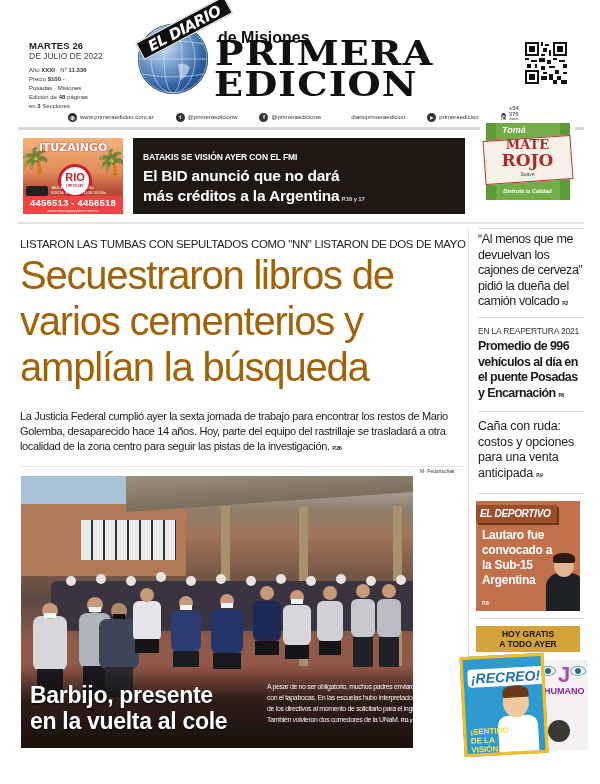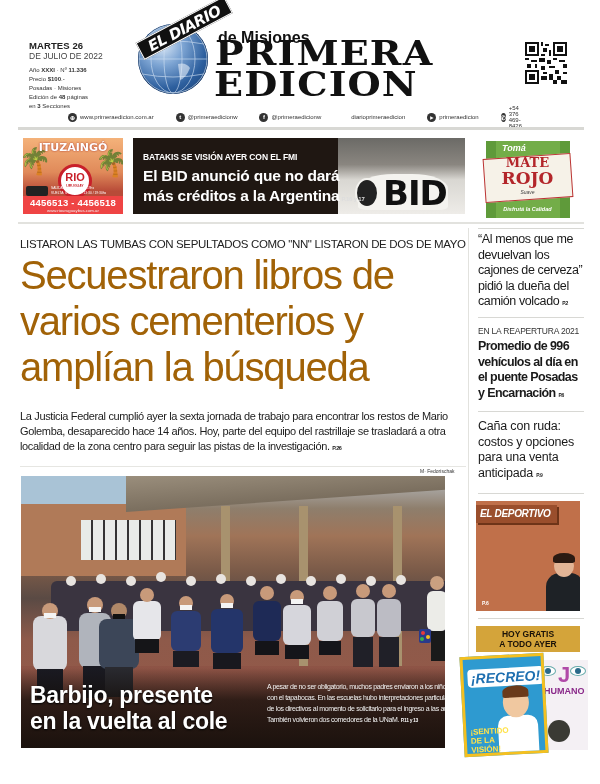--- a/index.html
+++ b/index.html
@@ -55,21 +55,21 @@
   .bid-photo { position: absolute; left: 205px; top: 0; width: 127px; height: 76px;
     background: linear-gradient(180deg, #6b6a66 0%, #8a8680 35%, #d9d7d2 55%, #eeece8 100%); }
   .bid-photo .logo { position: absolute; left: 20px; top: 36px; width: 90px; height: 36px; background: #f4f3ef; border-radius: 40% 40% 10% 10%; }
   .bid-photo .logo-text { position: absolute; left: 45px; top: 36px; font-family: "DejaVu Sans", sans-serif; font-weight: bold; font-size: 34px;
     color: #111; letter-spacing: -1px; line-height: 38px; }
   .bid-photo .globe-mini { position: absolute; left: 17px; top: 40px; width: 24px; height: 30px; border-radius: 50%; background: #222; border: 2px solid #f4f3ef; }
   .bid-kicker { position: absolute; left: 10px; top: 14px; color: #fff; font-size: 8.5px; font-weight: bold; letter-spacing: -0.1px; }
   .bid-title { position: absolute; left: 10px; top: 28px; color: #fff; font-size: 15.5px; font-weight: bold; line-height: 20px; width: 225px; letter-spacing: -0.2px; }
   .bid-page { font-size: 6px; color: #ddd; font-weight: bold; margin-left: 2px; }
 
-  .ad-mate { position: absolute; left: 480px; top: 138px; width: 95px; height: 80px; background: #ffffff; overflow: hidden; }
+  .ad-mate { position: absolute; left: 480px; top: 120px; width: 95px; height: 80px; background: #ffffff; overflow: hidden; }
   .ad-mate .green { position: absolute; left: 6px; top: 3px; width: 84px; height: 77px; background: #5f9a3a; }
   .ad-mate .green-light { position: absolute; left: 16px; top: 3px; width: 64px; height: 77px; background: #73ad48; }
   .ad-mate .tome { position: absolute; left: 22px; top: 5px; color: #fff; font-size: 9px; font-style: italic; font-weight: bold; }
   .ad-mate .banner { position: absolute; left: 4px; top: 18px; width: 88px; height: 44px; background: #f6f2e8; border: 1px solid #b33; transform: rotate(-4deg); }
   .ad-mate .mate { position: absolute; left: 0; top: 18px; width: 95px; text-align: center; font-family: "DejaVu Serif", serif; font-weight: bold; color: #b3262a; font-size: 13px; line-height: 14px; }
   .ad-mate .rojo { position: absolute; left: 0; top: 31px; width: 95px; text-align: center; font-family: "DejaVu Serif", serif; font-weight: bold; color: #b3262a; font-size: 17px; line-height: 18px; }
   .ad-mate .suave { position: absolute; left: 0; top: 51px; width: 95px; text-align: center; font-size: 5px; font-style: italic; color: #444; }
   .ad-mate .slogan { position: absolute; left: 0; top: 68px; width: 95px; text-align: center; font-size: 5.5px; font-style: italic; color: #fff; font-weight: bold; }
 
   .rule-mid { position: absolute; left: 18px; top: 222px; width: 566px; height: 2px; background: #e2e2de; }
@@ -78,21 +78,21 @@
   
   .kicker { position: absolute; left: 20px; top: 238px; font-size: 11.5px; color: #222; letter-spacing: -0.35px; white-space: nowrap; }
   .headline { position: absolute; left: 20px; top: 252px; width: 450px; font-size: 40px; font-weight: normal; color: #a16207;
     line-height: 46px; letter-spacing: -1.2px; font-family: "Liberation Sans", sans-serif; }
   .dek { position: absolute; left: 20px; top: 409px; width: 448px; font-size: 11px; color: #1c1c1c; line-height: 15px; letter-spacing: -0.35px; }
   .dek .pg { font-size: 5.5px; font-weight: bold; }
   .rule-dek { position: absolute; left: 20px; top: 466px; width: 446px; height: 1px; background: #e6e6e2; }
   .credit { position: absolute; left: 420px; top: 468px; font-size: 5px; color: #333; }
 
   
-  .photo { position: absolute; left: 21px; top: 476px; width: 424px; height: 272px; overflow: hidden;
+  .photo { position: absolute; left: 21px; top: 476px; width: 392px; height: 272px; overflow: hidden;
     background: linear-gradient(180deg, #b8bcc0 0%, #8e7e6c 12%, #a07458 22%, #7a5a48 35%, #5a4a44 45%, #8e5a4a 60%, #9a5848 100%); }
   .photo .roof { position: absolute; left: 105px; top: 0; width: 339px; height: 36px; background: linear-gradient(180deg, #9a8e7c 0%, #7a6e5e 100%); transform: skewY(-4deg); transform-origin: left top; }
   .photo .upper { position: absolute; left: 0; top: 0; width: 160px; height: 28px; background: #a9c3d6; }
   .photo .wall-l { position: absolute; left: 0; top: 28px; width: 165px; height: 72px; background: #b07a58; }
   .photo .windows { position: absolute; left: 60px; top: 44px; width: 95px; height: 40px; background: repeating-linear-gradient(90deg, #e8ebe8 0 10px, #333 10px 12px); }
   .photo .pillar { position: absolute; top: 30px; width: 9px; height: 160px; background: #a8926e; }
   .photo .floor { position: absolute; left: 0; top: 190px; width: 444px; height: 82px; background: linear-gradient(180deg, #8e5446 0%, #6e3e34 100%); }
   .photo .crowd { position: absolute; left: 0; top: 95px; width: 430px; height: 130px; }
   .photo .shade { position: absolute; left: 0; bottom: 0; width: 444px; height: 80px; background: linear-gradient(180deg, rgba(20,14,10,0) 0%, rgba(20,14,10,0.75) 40%, rgba(20,14,10,0.92) 100%); }
   .photo-title { position: absolute; left: 9px; top: 206px; color: #fff; font-size: 23px; font-weight: bold; line-height: 26px; letter-spacing: -0.3px; text-shadow: 0 1px 2px #000; }
@@ -250,25 +250,20 @@
     <div>SALIDAS: 5 / 8:00 / 12 / 19hs</div>
     <div>VUELTA: 6:30 / 9:25 / 13:30 / 19:30hs</div>
   </div>
   <div class="phones">
     <div class="num">4456513 - 4456518</div>
     <div class="url">www.riouruguaybus.com.ar</div>
   </div>
 </div>
 
 <div class="bid-box">
-  <div class="bid-photo">
-    <div class="logo"></div>
-    <div class="globe-mini"></div>
-    <div class="logo-text">BID</div>
-  </div>
   <div class="bid-kicker">BATAKIS SE VISIÓN AYER CON EL FMI</div>
   <div class="bid-title">
     <span>El BID anunció que no dará más créditos a la Argentina</span><span class="bid-page">P.16 y 17</span>
   </div>
 </div>
 
 <div class="ad-mate">
   <div class="green"></div>
   <div class="green-light"></div>
   <div class="tome">Tomá</div>
@@ -381,20 +376,21 @@
 <div class="rc rc-quote"><span>“Al menos que me devuelvan los cajones de cerveza” pidió la dueña del camión volcado</span> <span class="pg">P.2</span></div>
 <div class="rc-rule" style="top:317px;"></div>
 <div class="rc rc-kicker">EN LA REAPERTURA 2021</div>
 <div class="rc rc-bridge"><span>Promedio de 996 vehículos al día en el puente Posadas y Encarnación</span> <span class="pg">P.6</span></div>
 <div class="rc-rule" style="top:411px;"></div>
 <div class="rc rc-cana"><span>Caña con ruda: costos y opciones para una venta anticipada</span> <span class="pg">P.9</span></div>
 <div class="rc-rule" style="top:493px;"></div>
 
 <div class="deportivo">
   <div class="tag">EL DEPORTIVO</div>
+  <div class="title">Lautaro fue convocado a la Sub-15 Argentina</div>
   <div class="pg">P.6</div>
   <div class="player">
     <div class="p-body"></div>
     <div class="p-head"></div>
     <div class="p-hair"></div>
   </div>
 </div>
 <div class="rc-rule" style="top:618px;"></div>
 
 <div class="gratis">

